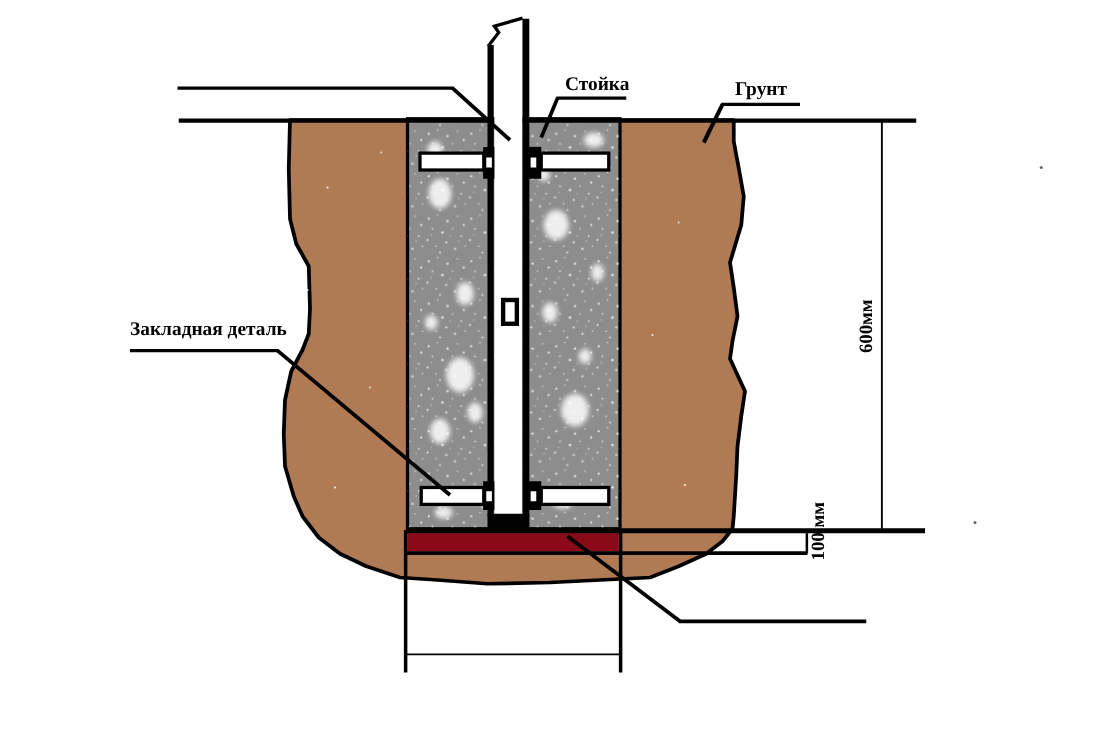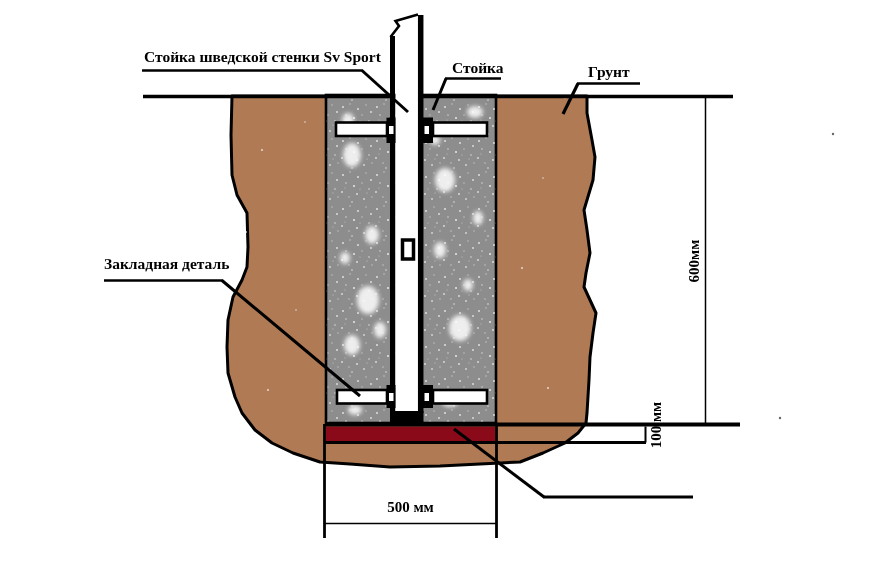--- a/index.html
+++ b/index.html
@@ -150,22 +150,20 @@
       <line x1="104" y1="280.5" x2="223" y2="280.5" stroke-width="2.6"></line>
       <line x1="222" y1="280.5" x2="360" y2="396" stroke-width="3"></line>
       <line x1="543" y1="497" x2="693" y2="497" stroke-width="3"></line>
       <line x1="544" y1="497" x2="454" y2="429" stroke-width="3"></line>
     </g>
 
     <circle cx="833" cy="134" r="1.2" fill="#666"></circle>
     <circle cx="780" cy="418" r="1.2" fill="#666"></circle>
   </svg>
 
-  <div class="lbl lbl-post">Стойка шведской стенки Sv Sport</div>
   <div class="lbl lbl-beton">Стойка</div>
   <div class="lbl lbl-grunt">Грунт</div>
   <div class="lbl lbl-zakladnaya">Закладная деталь</div>
 
-  <div class="dim dim-500">500 мм</div>
   <div class="dim vdim dim-600">600мм</div>
   <div class="dim vdim dim-100">100 мм</div>
 
 </div>
 
 </body></html>

